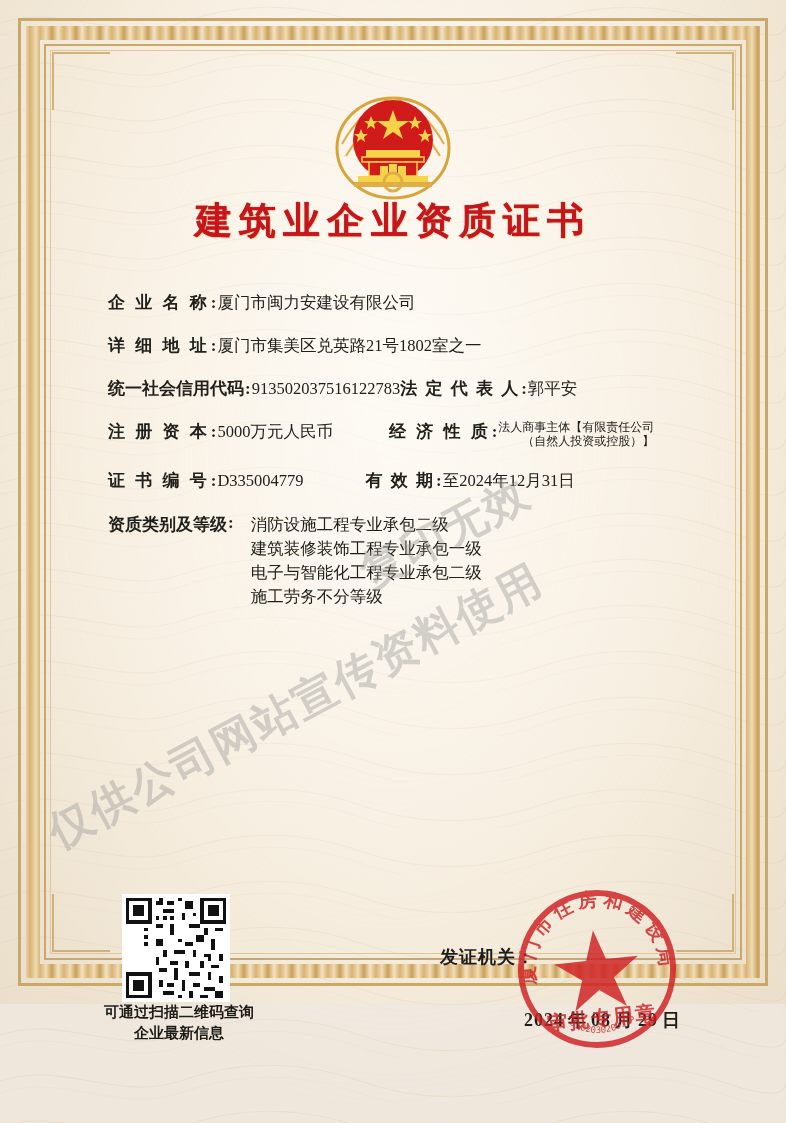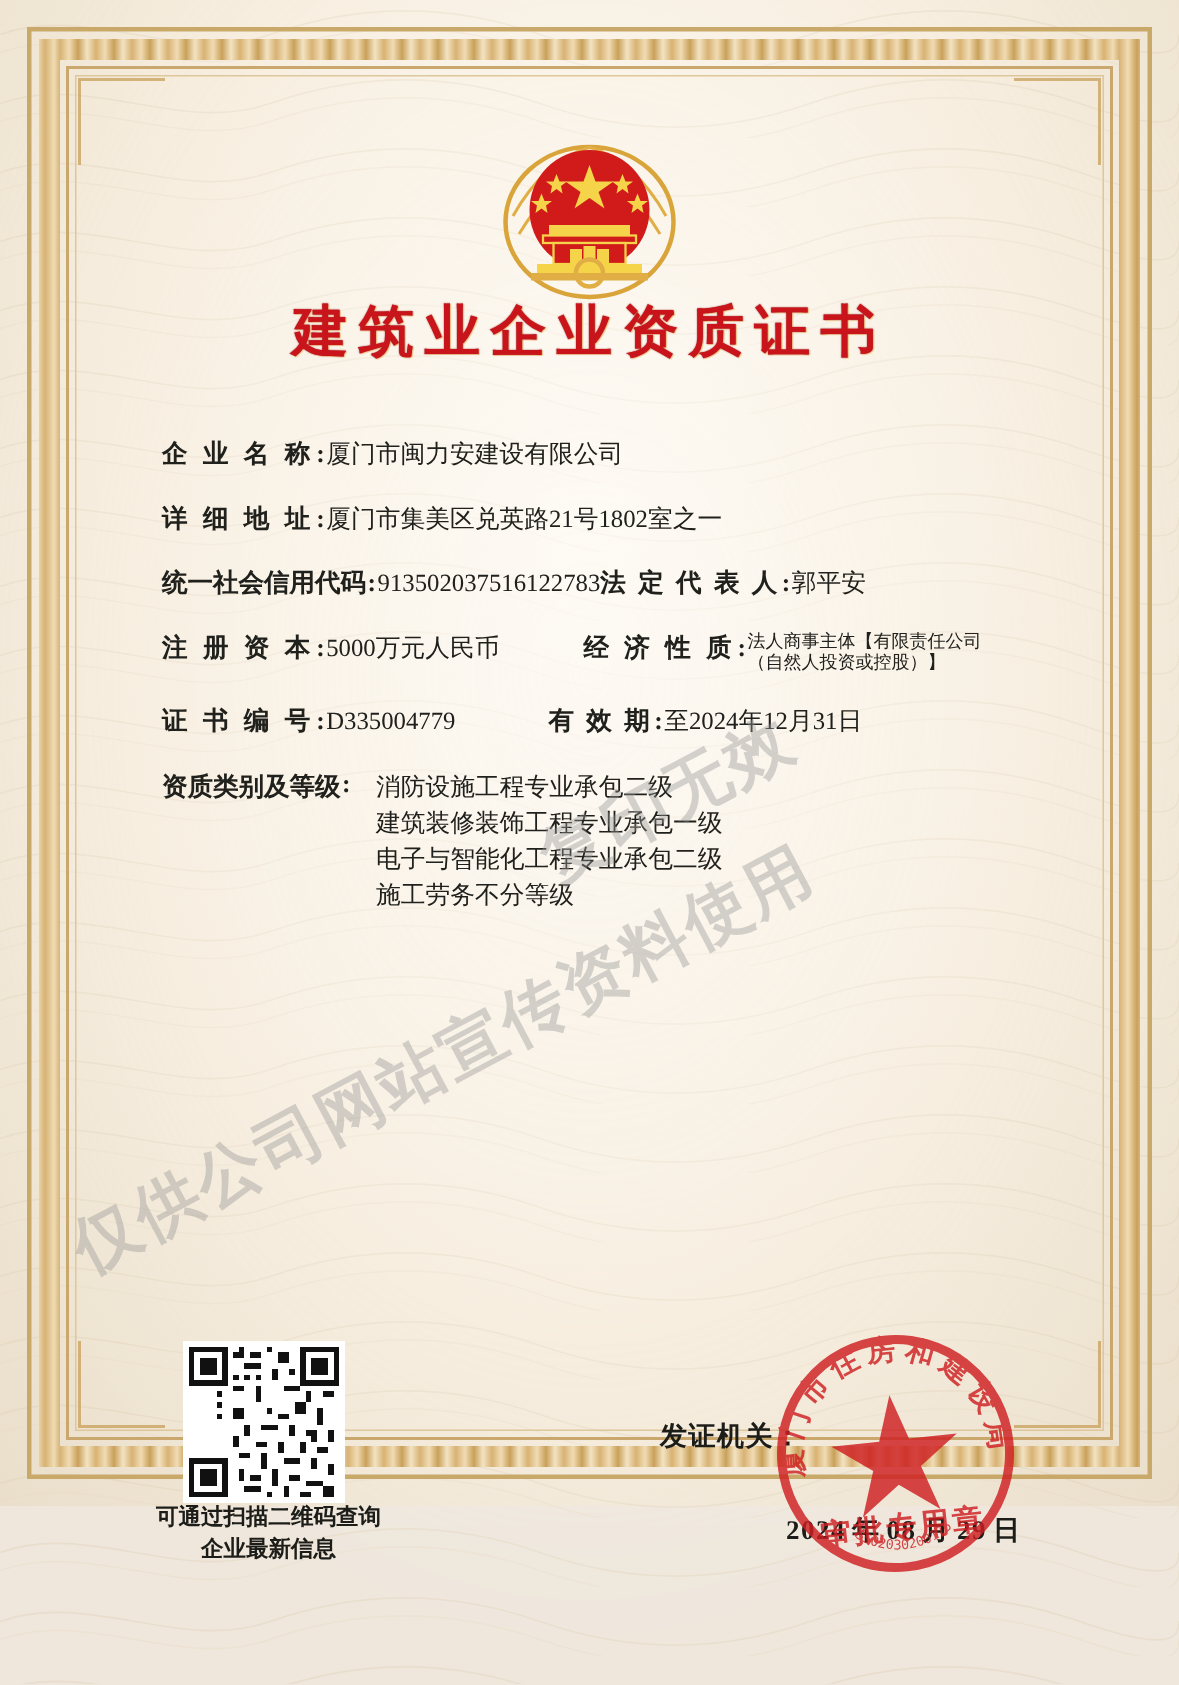--- a/index.html
+++ b/index.html
@@ -129,21 +129,21 @@
     white-space: nowrap;
     text-align: right;
   }
   .gap-mid2 { display: inline-block; width: 56px; }
   .gap-mid3 { display: inline-block; width: 62px; }
 
   .econ-wrap {
     display: inline-block;
     font-size: 12px;
     line-height: 14px;
-    text-align: left;
+    text-align: right;
     vertical-align: top;
     position: relative;
     top: -1px;
   }
 
   
   .qual {
     display: flex;
     align-items: flex-start;
     font-size: 17px;

